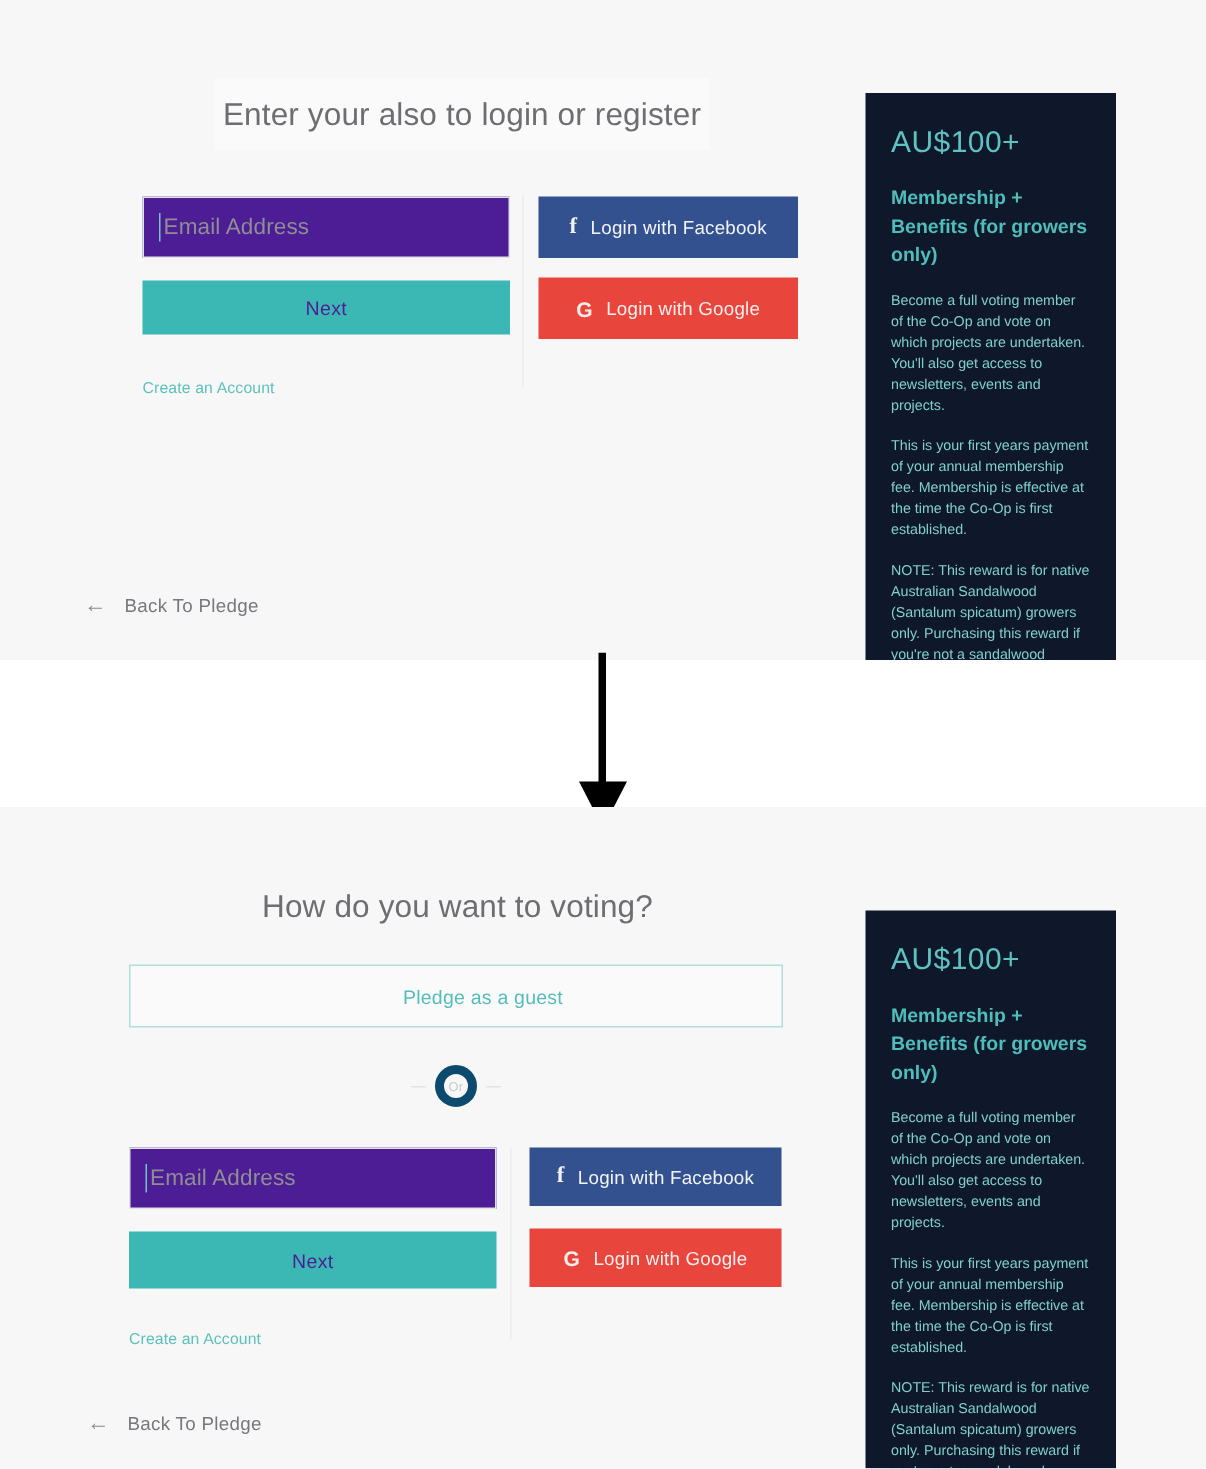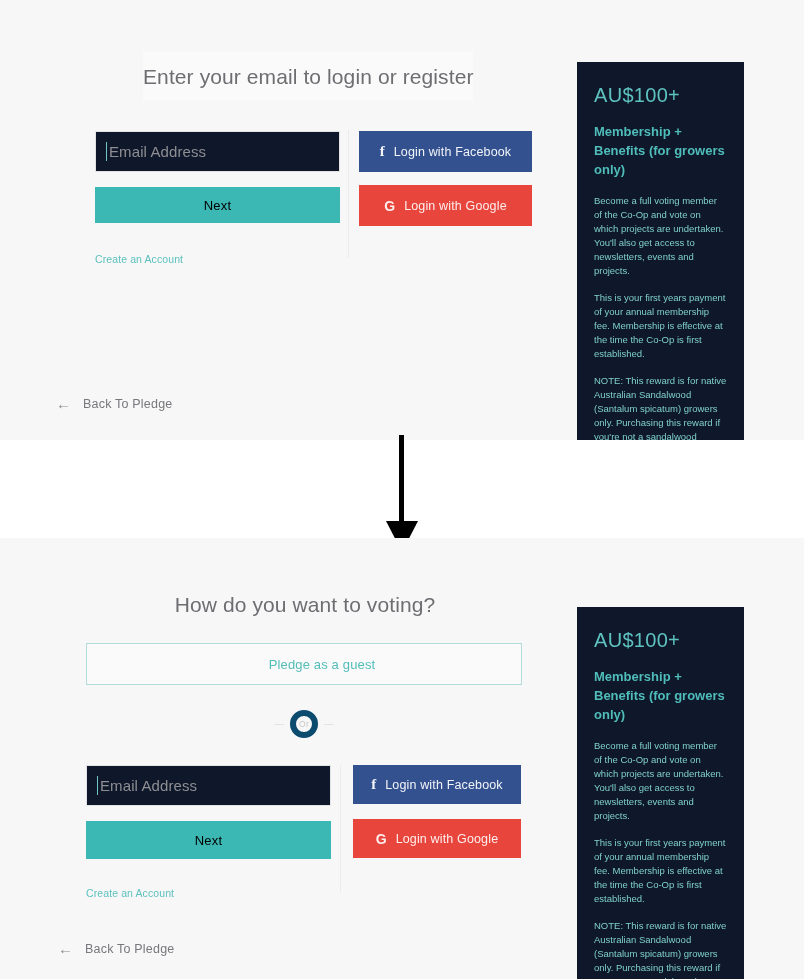--- a/index.html
+++ b/index.html
@@ -54,21 +54,21 @@
   }
 
   .col-divider {
     position: absolute;
     width: 1px;
     background: #ececee;
   }
 
   .email-input {
     position: absolute;
-    background: #0f172a;
+    background: #4c1d95;
     border: 1px solid #e3e3e5;
     display: flex;
     align-items: center;
     padding-left: 10px;
   }
   .caret {
     width: 1px;
     height: 19px;
     background: #6fc6c2;
     margin-right: 2px;
@@ -84,21 +84,21 @@
     position: absolute;
     display: flex;
     align-items: center;
     justify-content: center;
     border: none;
     cursor: pointer;
     font-family: "Liberation Sans", sans-serif;
   }
   .btn-next {
     background: #3cb8b4;
-    color: #000000;
+    color: #4c1d95;
     font-size: 13px;
     letter-spacing: .2px;
   }
   .btn-fb {
     background: #33518f;
     color: #f2f4f8;
     font-size: 12.5px;
   }
   .btn-google {
     background: #e8453c;
@@ -219,21 +219,21 @@
   }
 </style>
 </head>
 <body>
 
 <div class="page">
 
   <div class="panel panel-top">
 
     <div class="title-box" style="left:143px; top:52px; width:330px; height:48px;"></div>
-    <div class="title-text" style="position:absolute; left:143px; top:65px; width:330px;">Enter your email to login or register</div>
+    <div class="title-text" style="position:absolute; left:143px; top:65px; width:330px;">Enter your also to login or register</div>
 
     <div class="col-divider" style="left:348px; top:130px; height:128px;"></div>
 
     <div class="email-input" style="left:95px; top:131px; width:245px; height:41px;">
       <span class="caret"></span>
       <span class="email-ph">Email Address</span>
     </div>
 
     <div class="btn btn-next" style="left:95px; top:187px; width:245px; height:36px;">
       <span>Next</span>

